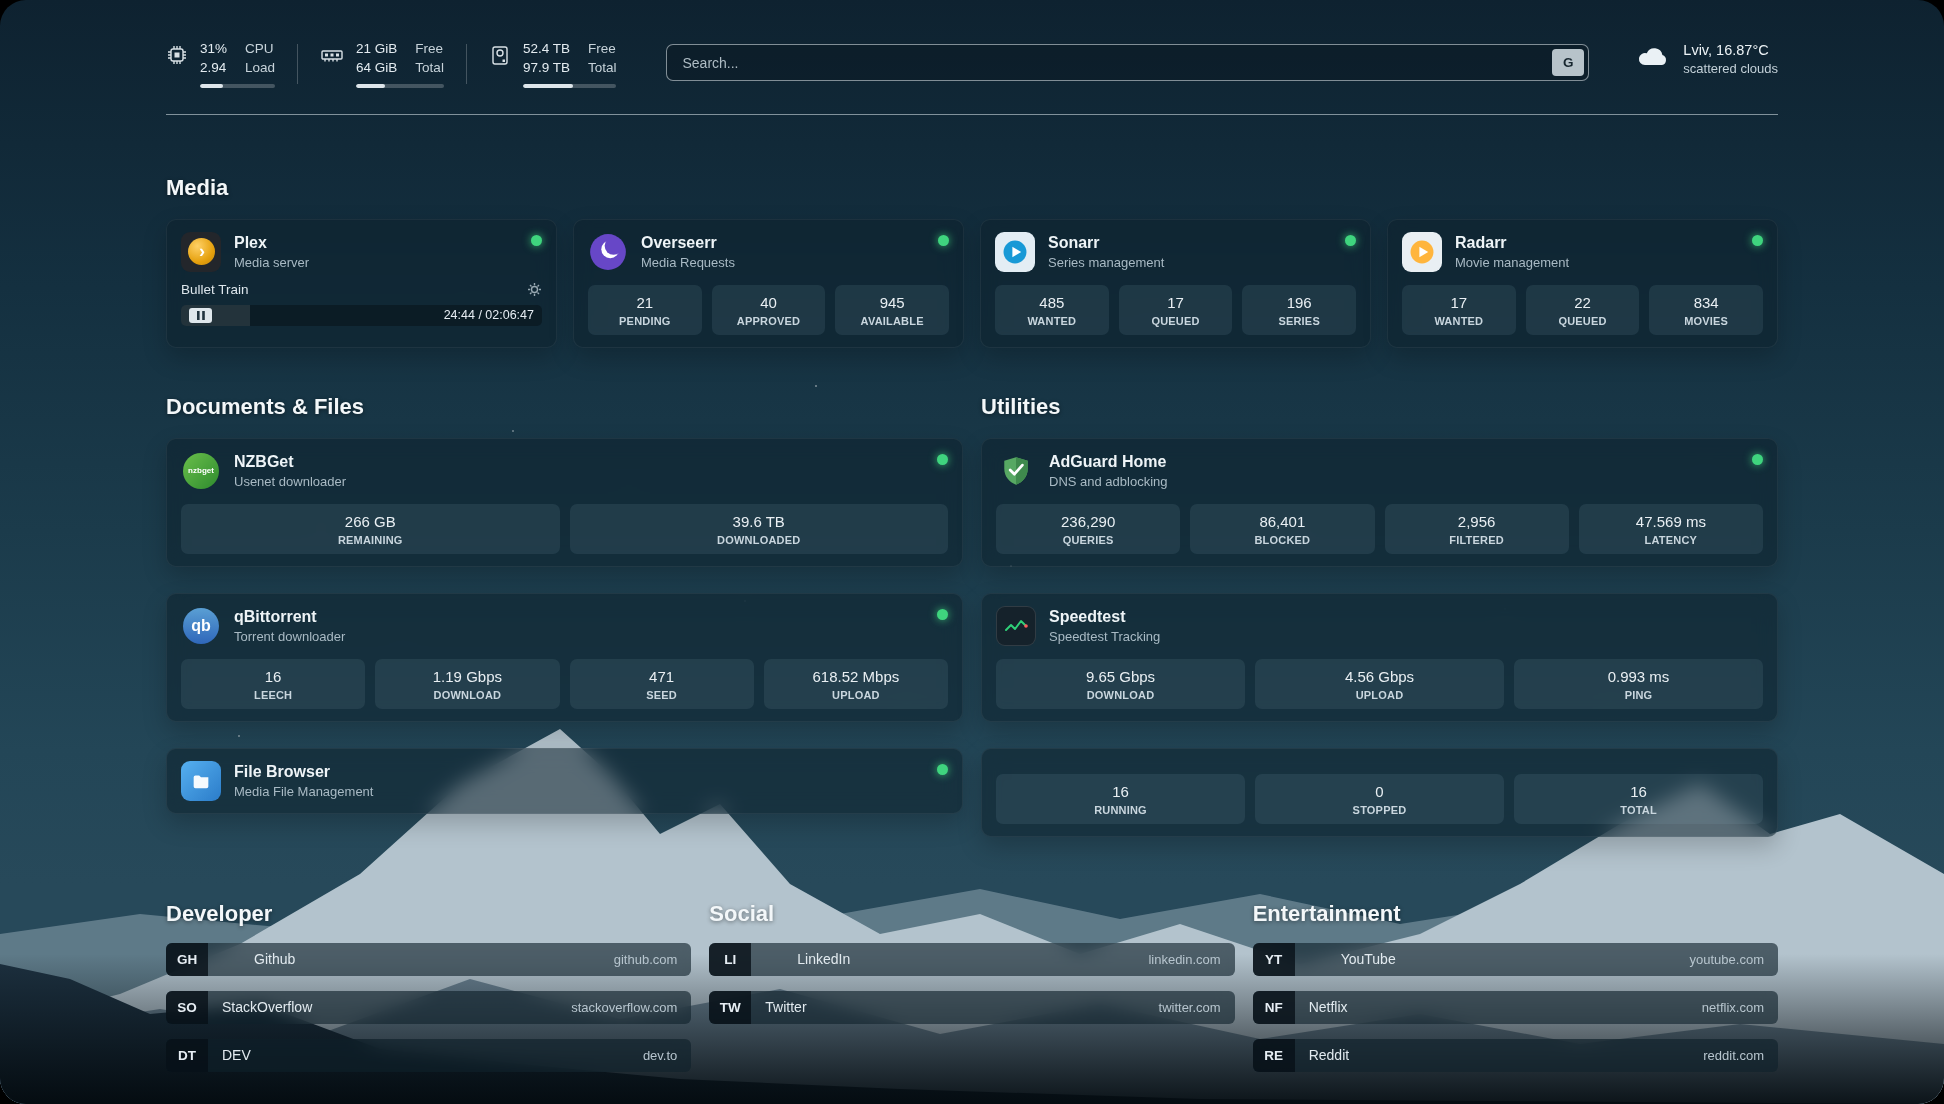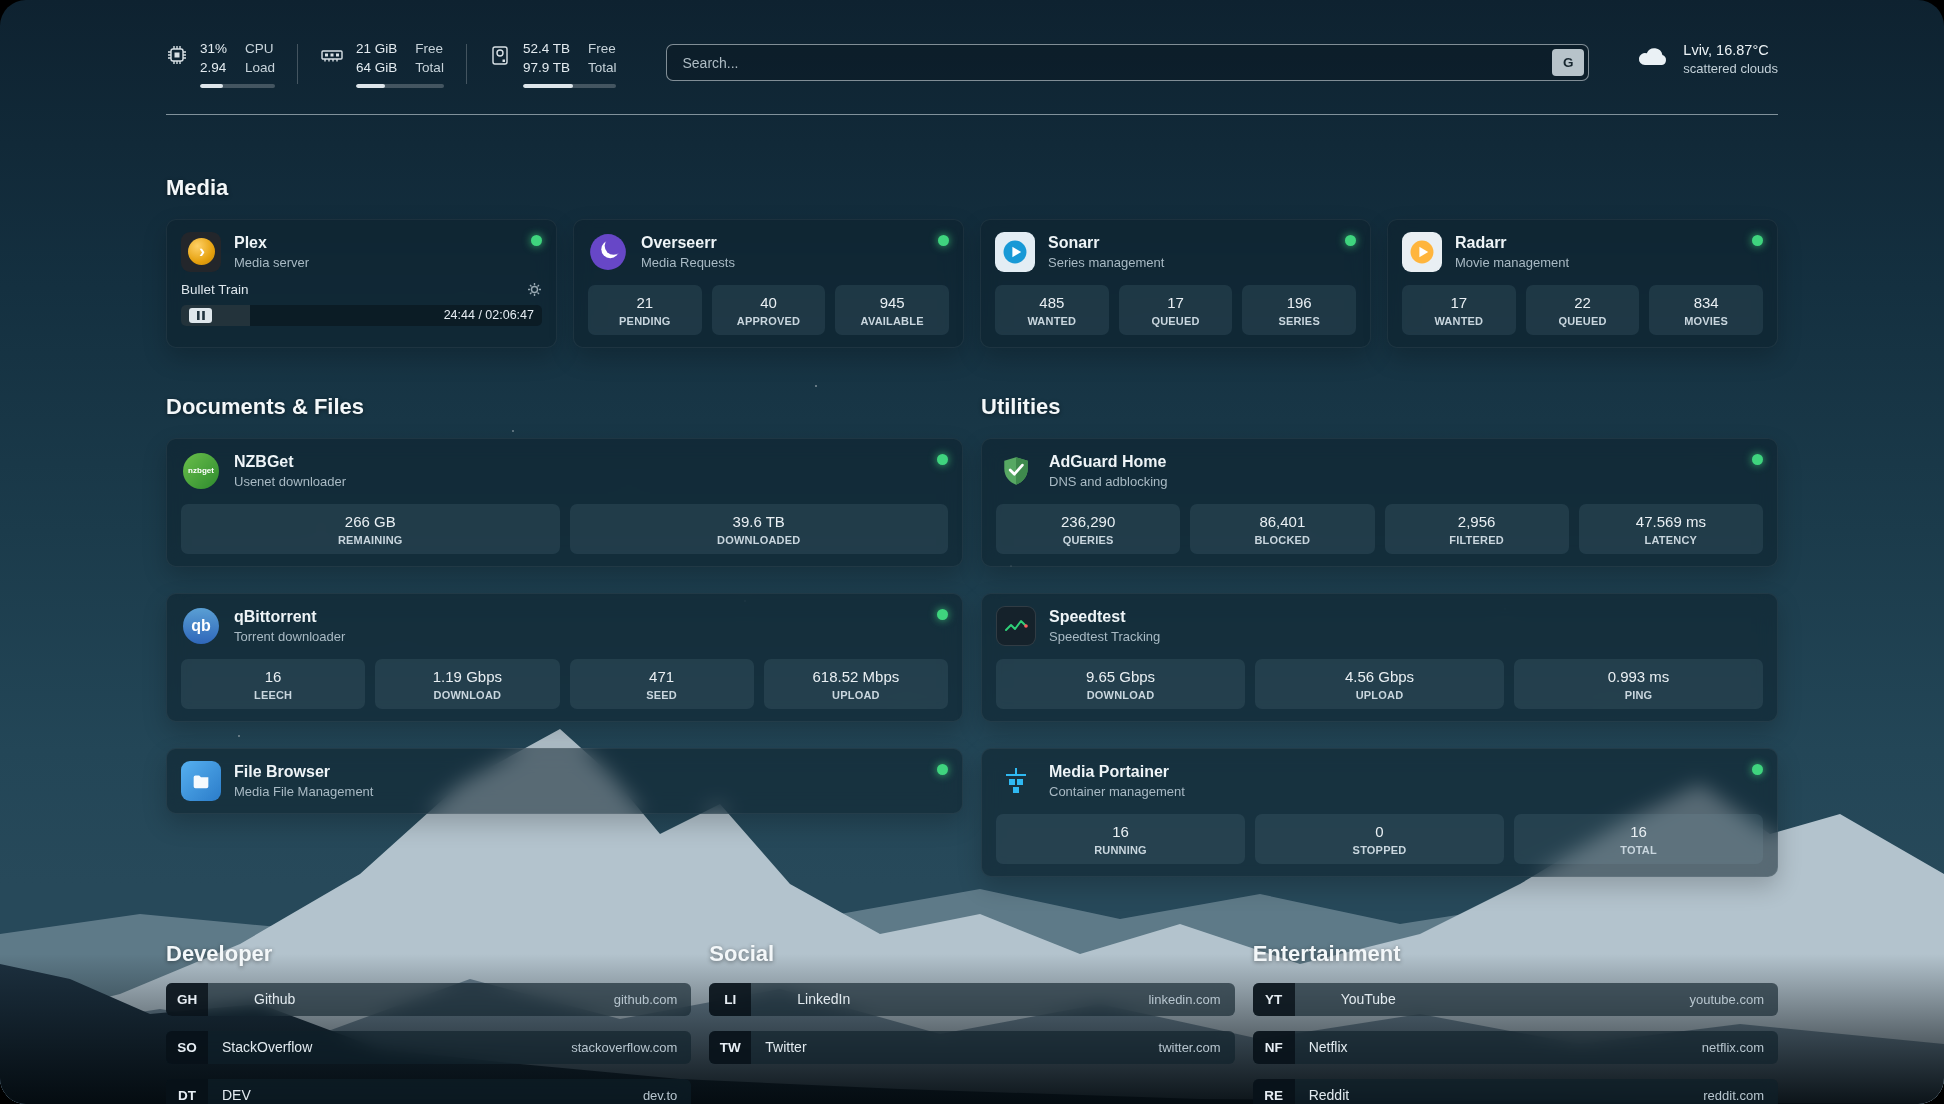--- a/index.html
+++ b/index.html
@@ -476,36 +476,20 @@
               <div class="l">UPLOAD</div>
             </div>
             <div class="stat">
               <div class="v">0.993 ms</div>
               <div class="l">PING</div>
             </div>
           </div>
         </div>
 
         <div class="card">
-          <div class="card-head">
-            <span class="app-icon">
-              <svg width="30" height="30" viewBox="0 0 30 30" fill="#2fb9f2">
-                <rect x="14" y="2" width="2" height="7"></rect>
-                <rect x="5" y="8" width="20" height="2"></rect>
-                <rect x="8" y="13" width="6" height="6"></rect>
-                <rect x="16" y="13" width="6" height="6"></rect>
-                <rect x="12" y="21" width="6" height="6"></rect>
-              </svg>
-            </span>
-            <div>
-              <div class="app-name">Media Portainer</div>
-              <div class="app-sub">Container management</div>
-            </div>
-            <span class="dot"></span>
-          </div>
           <div class="stats">
             <div class="stat">
               <div class="v">16</div>
               <div class="l">RUNNING</div>
             </div>
             <div class="stat">
               <div class="v">0</div>
               <div class="l">STOPPED</div>
             </div>
             <div class="stat">

